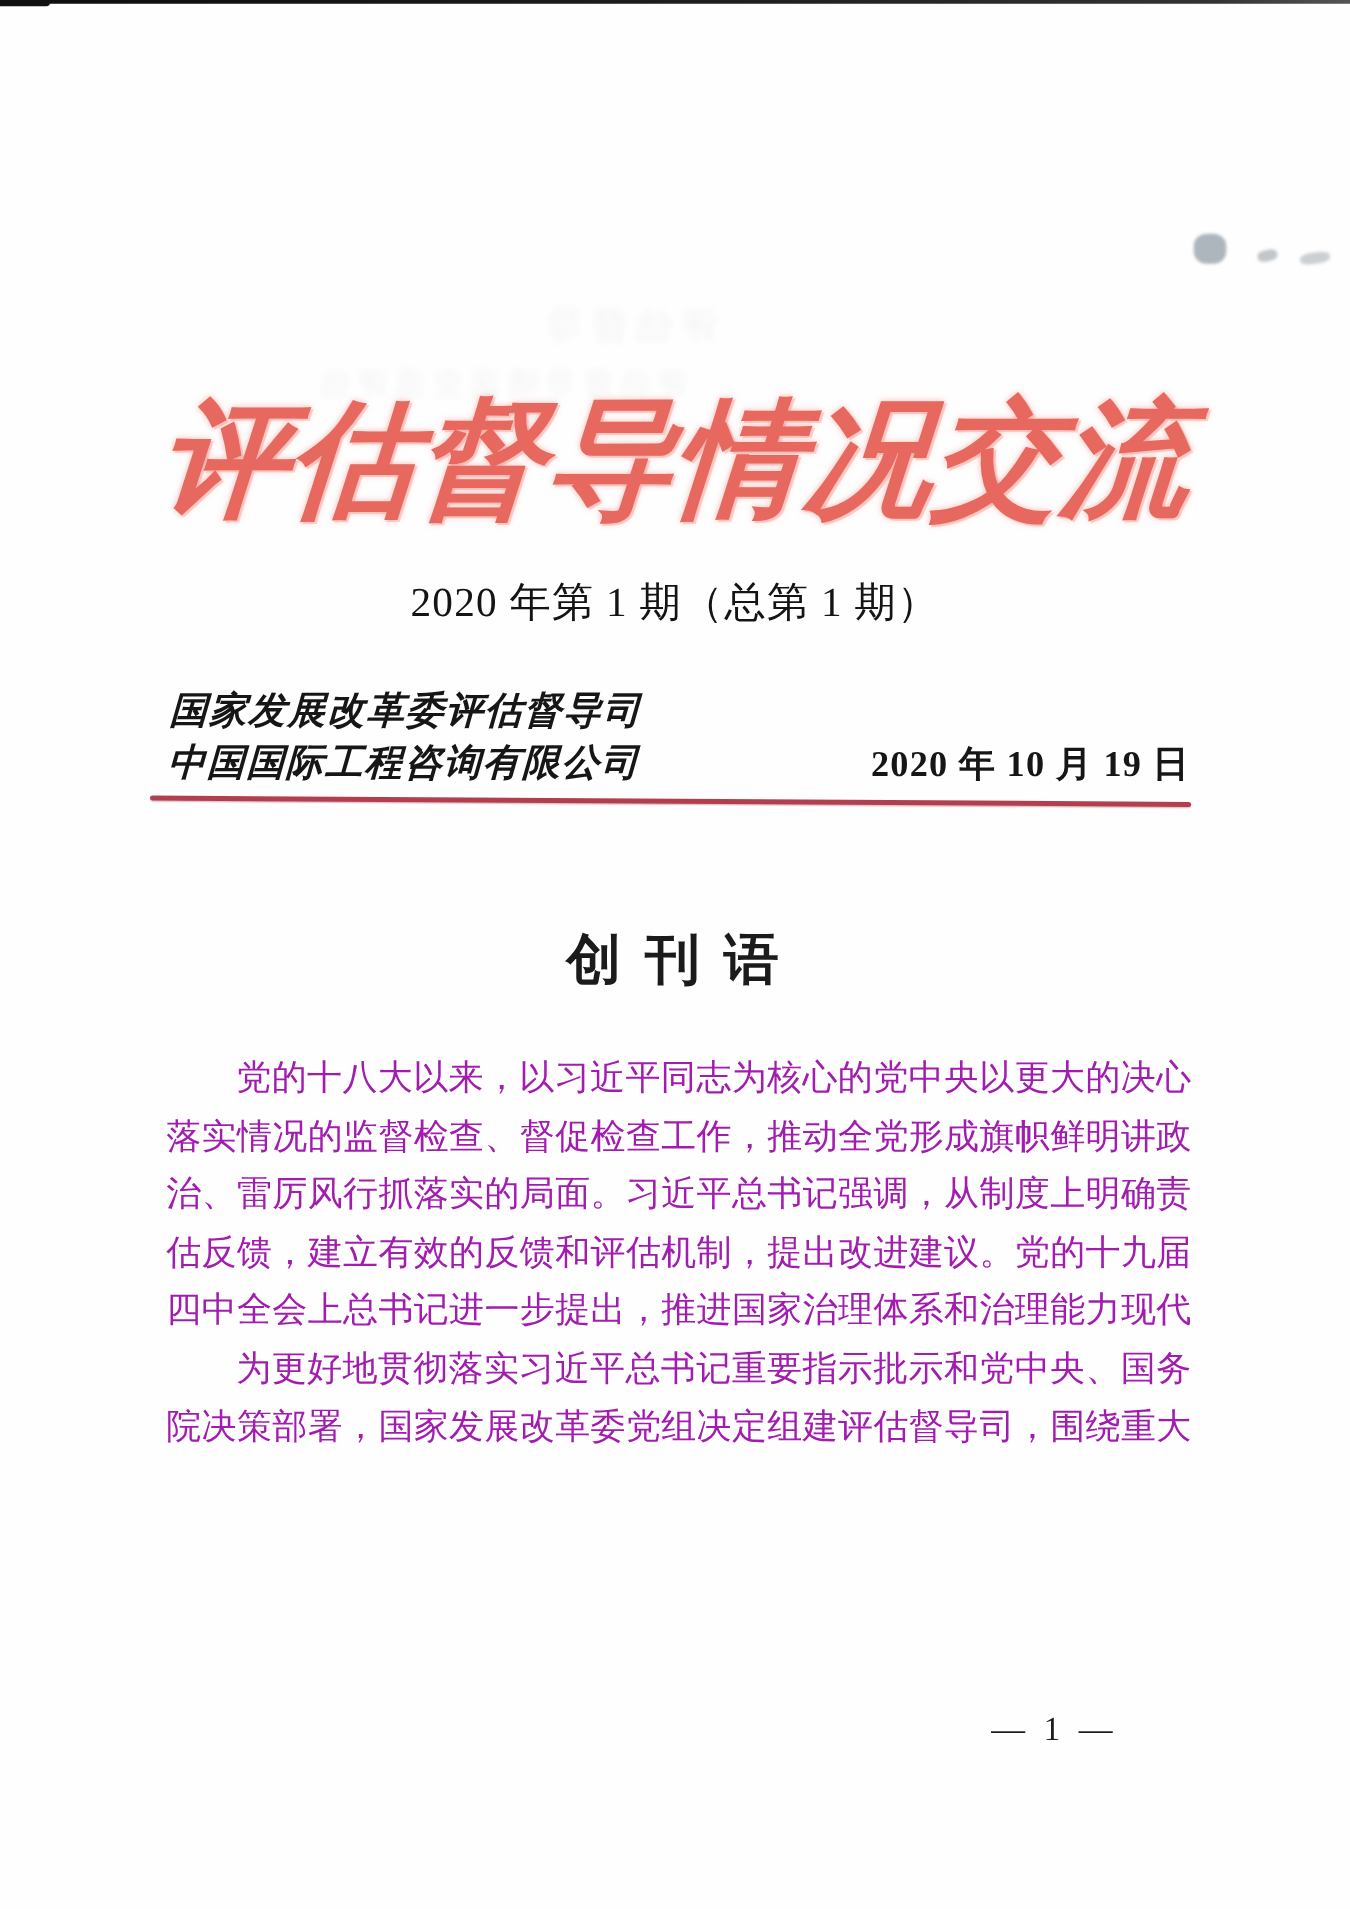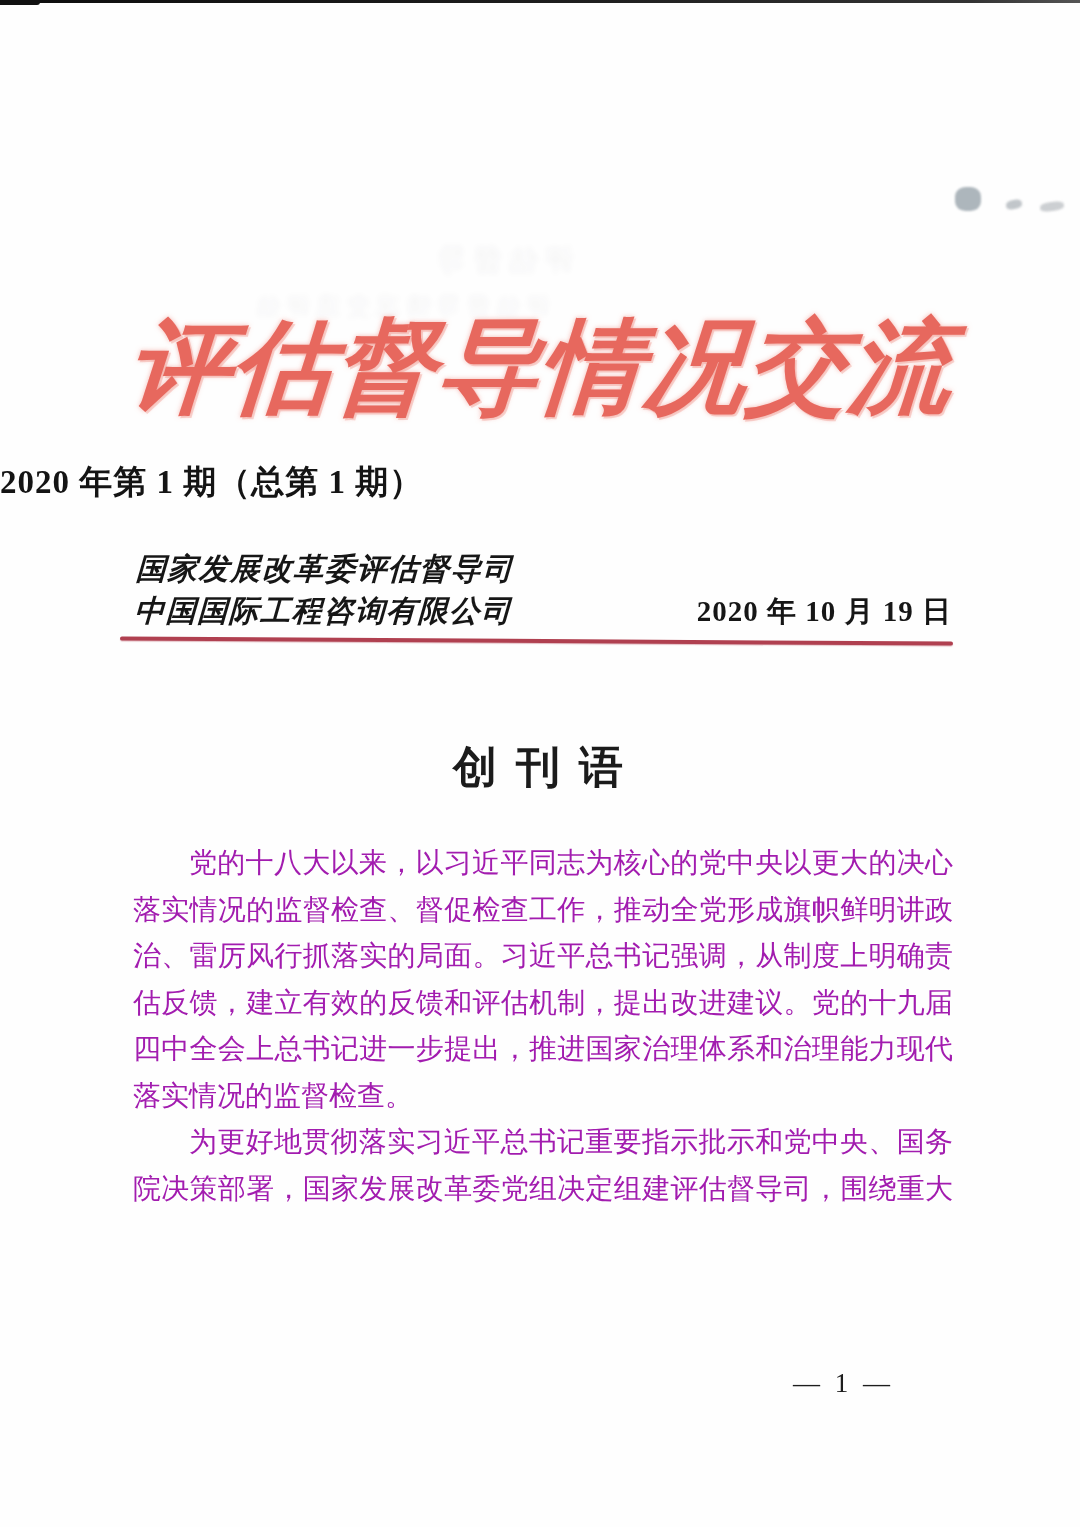--- a/index.html
+++ b/index.html
@@ -50,22 +50,23 @@
     letter-spacing: 0.01em;
     color: #e7685e;
     text-shadow: 0 0 5px rgba(238, 125, 115, 0.55),
                  2px 2px 0 rgba(240, 145, 135, 0.35);
     transform: skewX(-4deg);
     white-space: nowrap;
   }
   
   .issue-line {
     position: absolute; top: 460px; left: 0; width: 100%;
+    text-align: center;
     font-size: 33px;
-    font-weight: 700;
+    font-weight: 400;
     color: #141414;
     letter-spacing: 1px;
   }
   
   .org-block {
     position: absolute; left: 135px; top: 548px;
     font-size: 30px; font-weight: 700;
     color: #161616;
     line-height: 42px;
     letter-spacing: 1.5px;
@@ -148,20 +149,19 @@
   <div class="red-rule"></div>
 
   <div class="section-title">创 刊 语</div>
 
   <div class="body-text">
       <div class="bline indent">党的十八大以来，以习近平同志为核心的党中央以更大的决心</div>
       <div class="bline">落实情况的监督检查、督促检查工作，推动全党形成旗帜鲜明讲政</div>
       <div class="bline">治、雷厉风行抓落实的局面。习近平总书记强调，从制度上明确责</div>
       <div class="bline">估反馈，建立有效的反馈和评估机制，提出改进建议。党的十九届</div>
       <div class="bline">四中全会上总书记进一步提出，推进国家治理体系和治理能力现代</div>
-      <div class="bline endline">落实情况的监督检查。</div>
       <div class="bline indent">为更好地贯彻落实习近平总书记重要指示批示和党中央、国务</div>
       <div class="bline">院决策部署，国家发展改革委党组决定组建评估督导司，围绕重大</div>
     </div>
 
   <div class="page-number">— 1 —</div>
 
 </div>
 
 </body></html>

